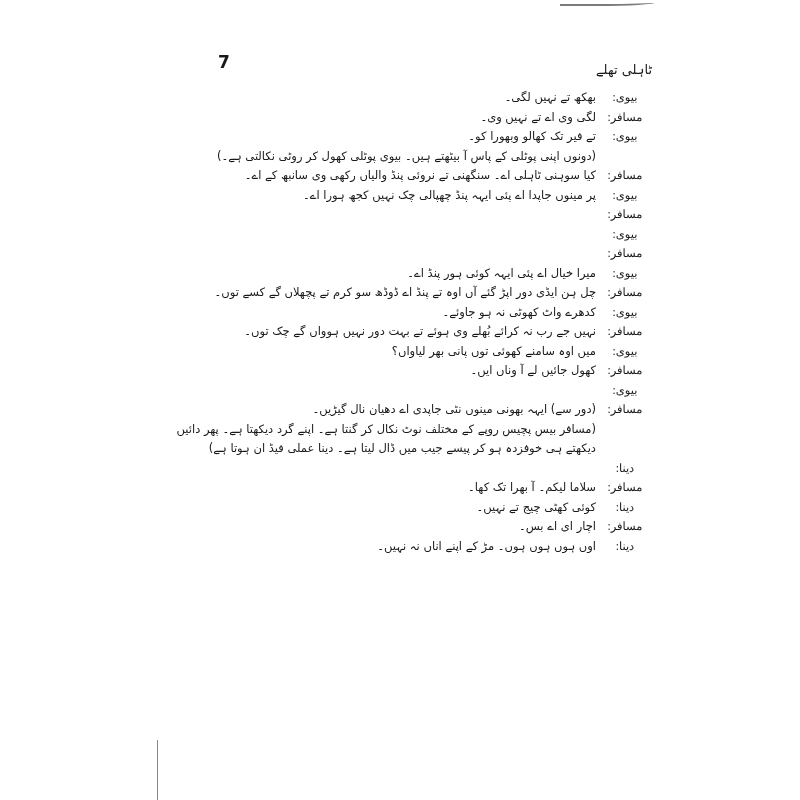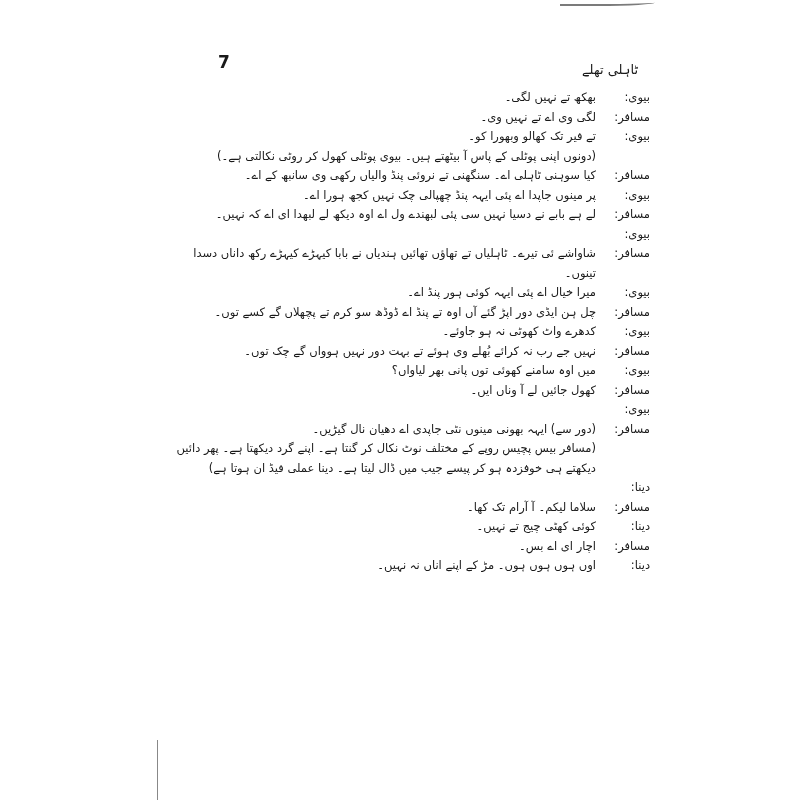--- a/index.html
+++ b/index.html
@@ -44,21 +44,21 @@
     .page-number {
       position: absolute;
       left: 218px;
       top: 52px;
       font-family: "DejaVu Sans", sans-serif;
       font-weight: bold;
       font-size: 17px;
     }
     .running-head {
       position: absolute;
-      right: 162px;
+      right: 148px;
       top: 62px;
       direction: rtl;
       font-size: 13px;
     }
     .dialogue {
       position: absolute;
       top: 88px;
       right: 150px;
       width: 490px;
       direction: rtl;
@@ -66,22 +66,23 @@
     .line {
       display: flex;
       flex-direction: row;
       align-items: flex-start;
       font-size: 11.5px;
       line-height: 19.5px;
       min-height: 19.5px;
     }
     .speaker {
       flex: 0 0 50px;
-      text-align: right;
+      text-align: center;
       white-space: nowrap;
+      font-family: Liberation Serif, serif;
     }
     .speech {
       flex: 1 1 auto;
       padding-right: 4px;
     }
   </style>
 </head>
 <body>
 
 <div class="page"></div>
@@ -111,28 +112,26 @@
   <div class="line">
     <span class="speaker">مسافر:</span>
     <span class="speech">کیا سوہنی ٹاہلی اے۔ سنگھنی تے نروئی پنڈ والیاں رکھی وی سانبھ کے اے۔</span>
   </div>
   <div class="line">
     <span class="speaker">بیوی:</span>
     <span class="speech">پر مینوں جاپدا اے پئی ایہہ پنڈ چھپالی چک نہیں کجھ ہورا اے۔</span>
   </div>
   <div class="line">
     <span class="speaker">مسافر:</span>
-    <span class="speech">لے ہے بابے نے دسیا نہیں سی پئی لبھندے ول اے اوہ دیکھ لے لبھدا ای اے کہ نہیں۔</span>
   </div>
   <div class="line">
     <span class="speaker">بیوی:</span>
   </div>
   <div class="line">
     <span class="speaker">مسافر:</span>
-    <span class="speech">شاواشے ئی تیرے۔ ٹاہلیاں تے تھاؤں تھائیں ہندیاں نے بابا کیہڑے کیہڑے رکھ داناں دسدا تینوں۔</span>
   </div>
   <div class="line">
     <span class="speaker">بیوی:</span>
     <span class="speech">میرا خیال اے پئی ایہہ کوئی ہور پنڈ اے۔</span>
   </div>
   <div class="line">
     <span class="speaker">مسافر:</span>
     <span class="speech">چل ہن ایڈی دور اپڑ گئے آں اوہ تے پنڈ اے ڈوڈھ سو کرم تے پچھلاں گے کسے توں۔</span>
   </div>
   <div class="line">
@@ -160,21 +159,21 @@
   </div>
   <div class="line">
     <span class="speaker"></span>
     <span class="speech">(مسافر بیس پچیس روپے کے مختلف نوٹ نکال کر گنتا ہے۔ اپنے گرد دیکھتا ہے۔ پھر دائیں دیکھتے ہی خوفزدہ ہو کر پیسے جیب میں ڈال لیتا ہے۔ دینا عملی فیڈ ان ہوتا ہے)</span>
   </div>
   <div class="line">
     <span class="speaker">دینا:</span>
   </div>
   <div class="line">
     <span class="speaker">مسافر:</span>
-    <span class="speech">سلاما لیکم۔ آ آرام تک کھا۔</span>
+    <span class="speech">سلاما لیکم۔ آ بھرا تک کھا۔</span>
   </div>
   <div class="line">
     <span class="speaker">دینا:</span>
     <span class="speech">کوئی کھٹی چیج تے نہیں۔</span>
   </div>
   <div class="line">
     <span class="speaker">مسافر:</span>
     <span class="speech">اچار ای اے بس۔</span>
   </div>
   <div class="line">

